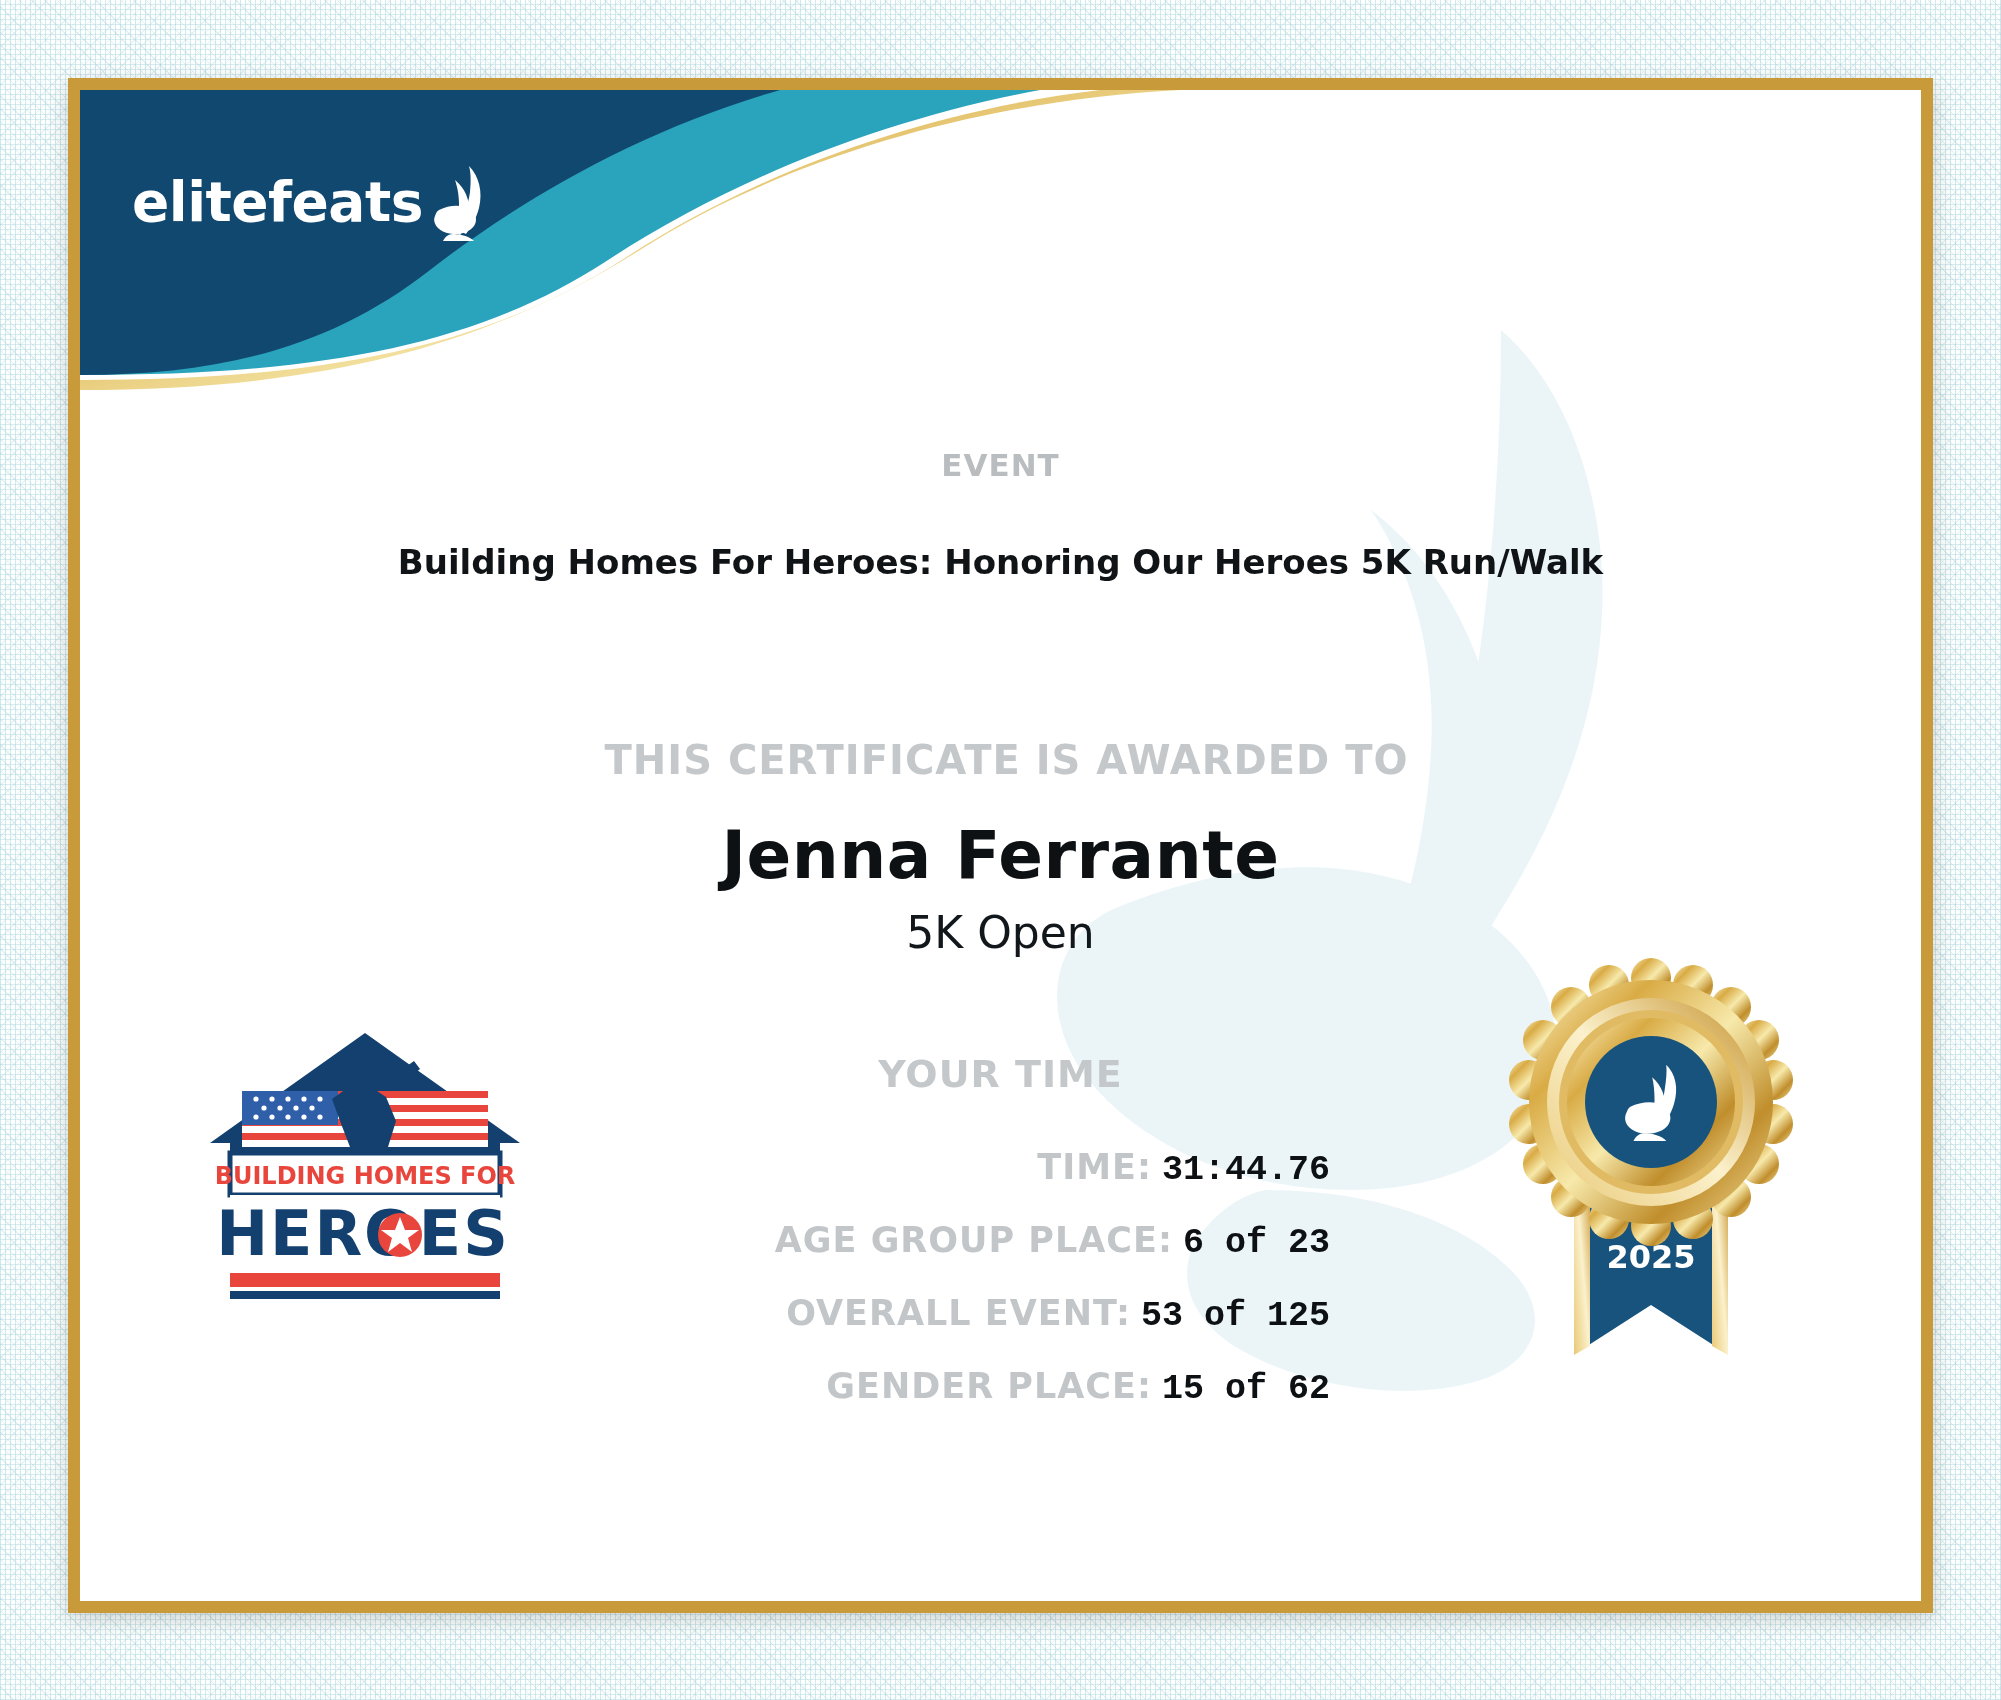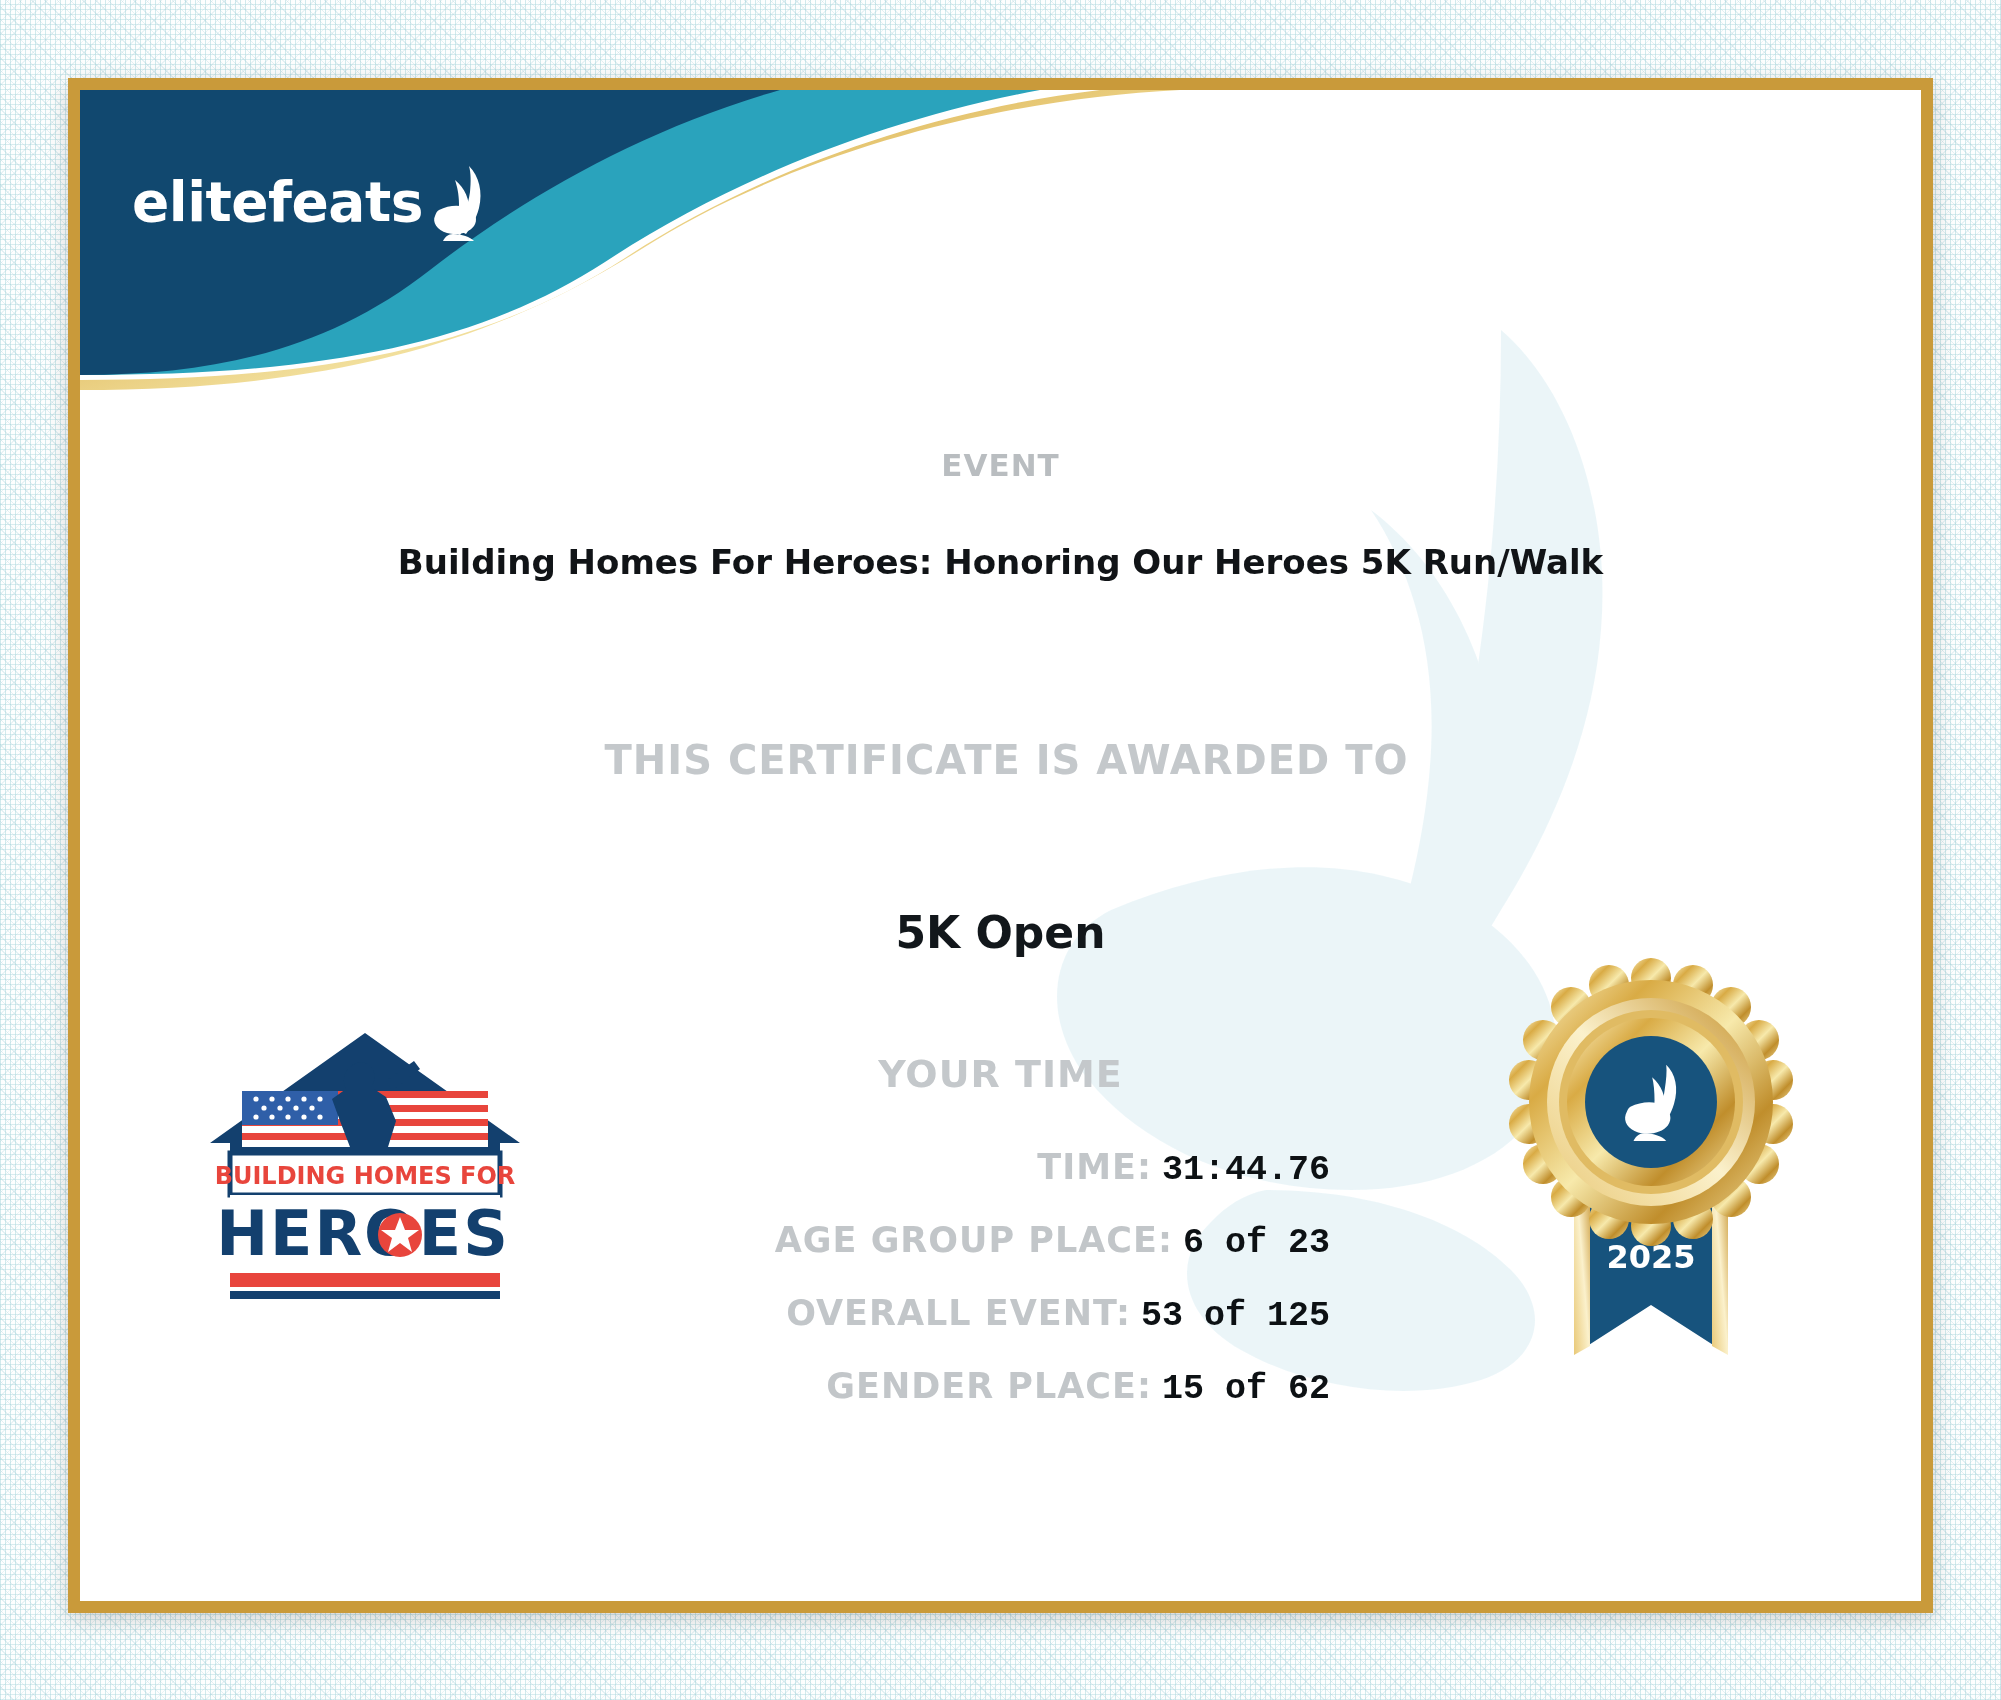--- a/index.html
+++ b/index.html
@@ -142,21 +142,21 @@
     color: #0d1114;
     letter-spacing: 0.5px;
   }
   .division {
     position: absolute;
     top: 805px;
     left: 0;
     right: 0;
     font-size: 44px;
     color: #12171b;
-    font-weight: 700;
+    font-weight: 400;
   }
   .stats-label {
     position: absolute;
     top: 950px;
     left: 0;
     right: 0;
     font-size: 38px;
     color: #c4c8cb;
     font-weight: 700;
     letter-spacing: 1px;
@@ -258,20 +258,21 @@
           </g>
         </svg>
       </div>
 
       <div class="content">
 
         <div class="event-label label-muted">EVENT</div>
         <div class="event-name">Building Homes For Heroes: Honoring Our Heroes 5K Run/Walk</div>
 
         <div class="awarded-label">THIS CERTIFICATE IS AWARDED TO</div>
+        <div class="recipient">Jenna Ferrante</div>
         <div class="division">5K Open</div>
 
         <div class="stats-label">YOUR TIME</div>
 
         <div class="stats-list">
           <div class="stat-row">
             <span class="stat-key">TIME:</span><span class="stat-val">31:44.76</span>
           </div>
           <div class="stat-row">
             <span class="stat-key">AGE GROUP PLACE:</span><span class="stat-val">6 of 23</span>

